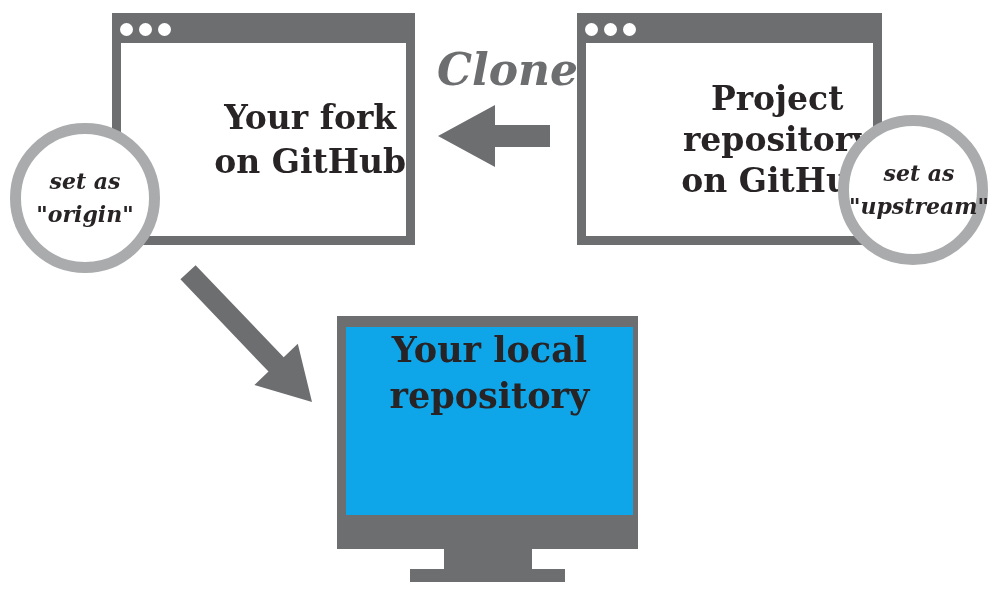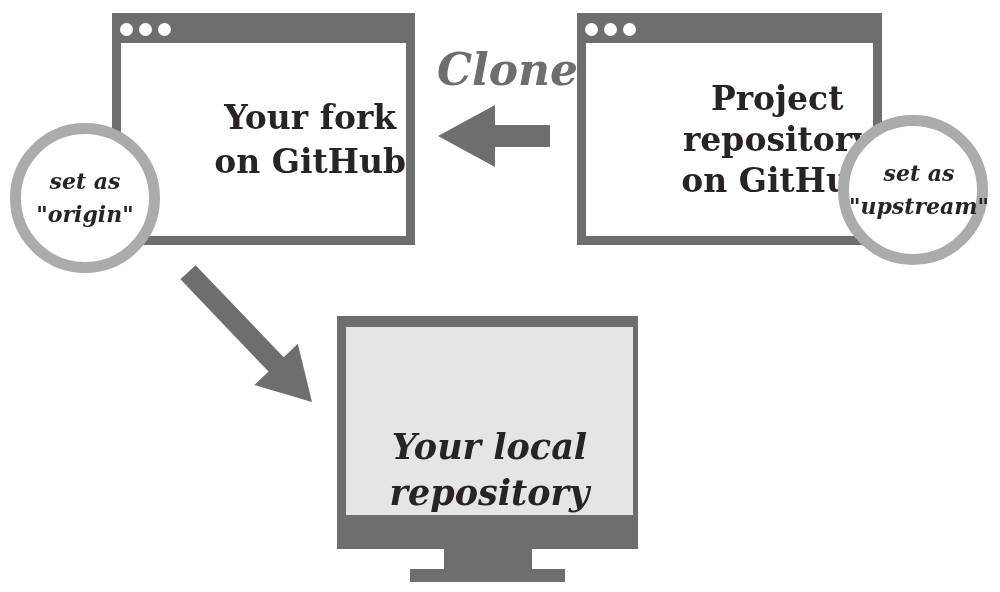--- a/index.html
+++ b/index.html
@@ -63,22 +63,22 @@
   .arrow-svg { position: absolute; z-index: 4; }
   #arrow-fork  { left: 437px; top: 104px; }
   #arrow-clone { left: 180px; top: 265px; }
   .arrow-shape { fill: var(--frame-gray); }
 
   
   .monitor-part { position: absolute; background: var(--frame-gray); }
   #monitor-frame { left: 337px; top: 316px; width: 301px; height: 233px; }
   #monitor-screen {
     position: absolute; left: 9px; top: 11px; right: 5px; bottom: 34px;
-    background: #e5e5e5;
-    display: flex; align-items: flex-end; justify-content: center; font-style: italic;
+    background: #0ea5e9;
+    display: flex; align-items: flex-start; justify-content: center;
   }
   #monitor-title {
     font-weight: bold; font-size: 35px; line-height: 1.3;
     color: var(--text-dark); text-align: center; white-space: pre-line;
   }
   #monitor-neck { left: 444px; top: 549px; width: 88px;  height: 20px; }
   #monitor-base { left: 410px; top: 569px; width: 155px; height: 13px; }
 
   
   #credit {

